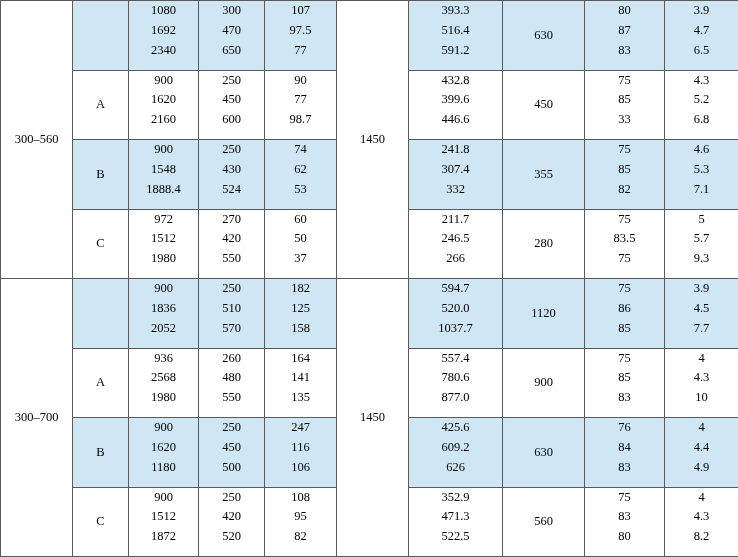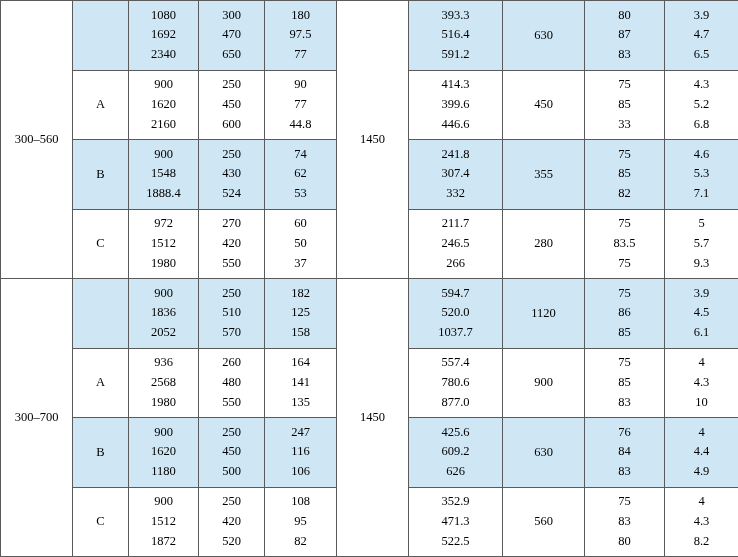--- a/index.html
+++ b/index.html
@@ -52,21 +52,20 @@
   .col-b { width: 66px; }
   .col-c { width: 72px; }
   .col-speed { width: 72px; }
   .col-d { width: 94px; }
   .col-e { width: 82px; }
   .col-f { width: 80px; }
   .col-g { width: 74px; }
   .stack {
     display: flex;
     flex-direction: column;
-    justify-content: center;
     align-items: center;
     height: 100%;
   }
   .stack > span {
     display: block;
     line-height: 1.58;
   }
   .cellpad {
     padding: 4px 0;
   }
@@ -106,21 +105,21 @@
         </td>
         <td class="tint cellpad">
           <div class="stack">
             <span>300</span>
             <span>470</span>
             <span>650</span>
           </div>
         </td>
         <td class="tint cellpad">
           <div class="stack">
-            <span>180</span>
+            <span>107</span>
             <span>97.5</span>
             <span>77</span>
           </div>
         </td>
         <td class="plain" rowspan="4">
           <span>1450</span>
         </td>
         <td class="tint cellpad">
           <div class="stack">
             <span>393.3</span>
@@ -162,26 +161,26 @@
           <div class="stack">
             <span>250</span>
             <span>450</span>
             <span>600</span>
           </div>
         </td>
         <td class="plain cellpad">
           <div class="stack">
             <span>90</span>
             <span>77</span>
-            <span>44.8</span>
-          </div>
-        </td>
-        <td class="plain cellpad">
-          <div class="stack">
-            <span>414.3</span>
+            <span>98.7</span>
+          </div>
+        </td>
+        <td class="plain cellpad">
+          <div class="stack">
+            <span>432.8</span>
             <span>399.6</span>
             <span>446.6</span>
           </div>
         </td>
         <td class="plain">
           <span>450</span>
         </td>
         <td class="plain cellpad">
           <div class="stack">
             <span>75</span>
@@ -345,21 +344,21 @@
           <div class="stack">
             <span>75</span>
             <span>86</span>
             <span>85</span>
           </div>
         </td>
         <td class="tint cellpad">
           <div class="stack">
             <span>3.9</span>
             <span>4.5</span>
-            <span>6.1</span>
+            <span>7.7</span>
           </div>
         </td>
       </tr>
 
       <tr>
         <td class="plain">
           <span>A</span>
         </td>
         <td class="plain cellpad">
           <div class="stack">

